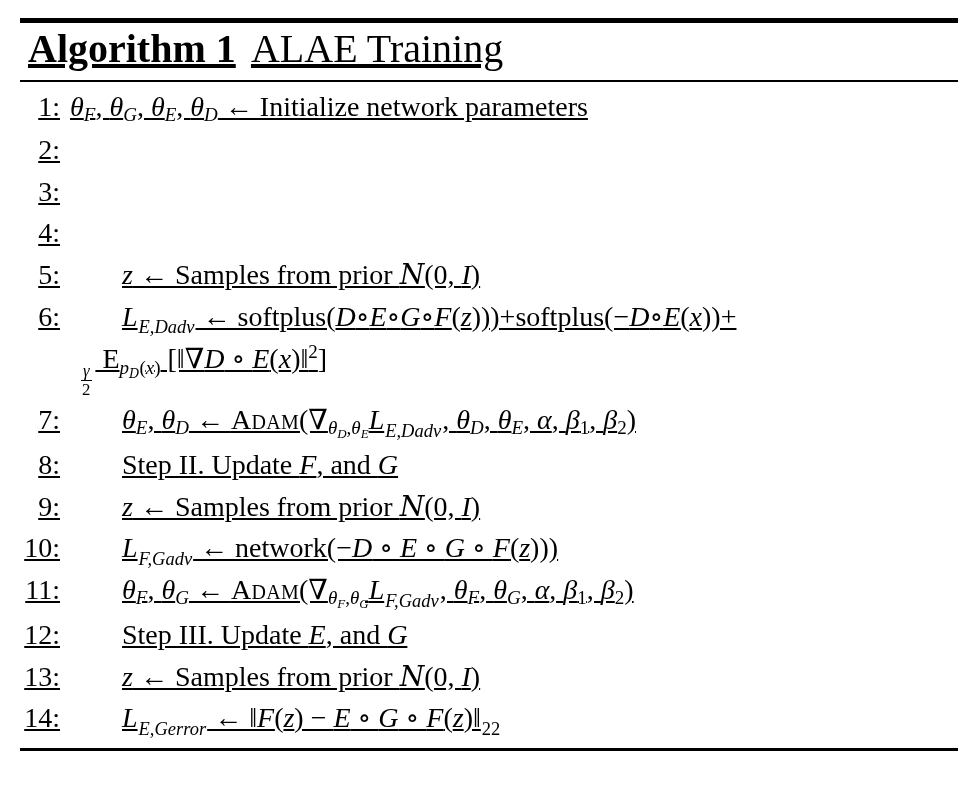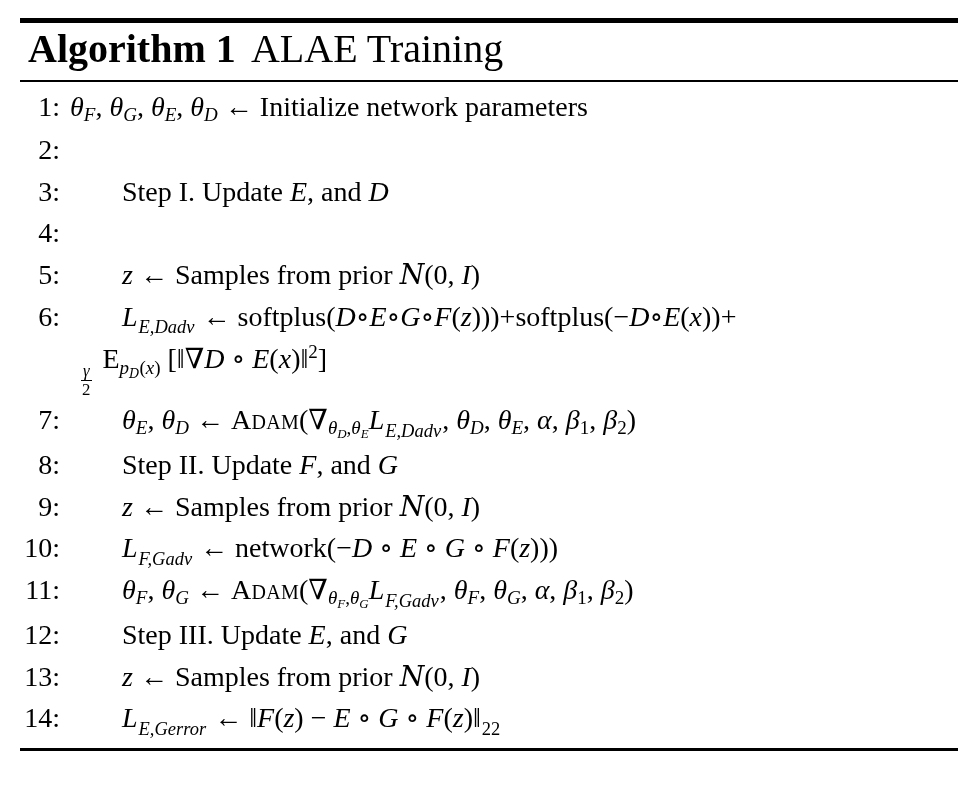--- a/index.html
+++ b/index.html
@@ -10,20 +10,21 @@
     overflow: hidden;
     background: #ffffff;
     color: #000000;
     font-family: "Liberation Serif", "DejaVu Serif", serif;
   }
   .page {
     width: 980px;
     height: 812px;
     box-sizing: border-box;
     padding-top: 18px;
+    text-decoration: underline;
   }
   
   .algo-header {
     margin: 0 22px 4px 20px;
     border-top: 5px solid #000;
     border-bottom: 2px solid #000;
     padding: 3px 8px 8px 8px;
     font-size: 40px;
     line-height: 1.15;
     white-space: nowrap;
@@ -100,21 +101,20 @@
   <div class="algo-body">
       <div class="row">
         <span class="lnum">1:</span>
         <span class="content ind0"><span class="tk it">θ</span><span class="subsc"><span class="tk it">F</span></span><span class="tk rm">, </span><span class="tk it">θ</span><span class="subsc"><span class="tk it">G</span></span><span class="tk rm">, </span><span class="tk it">θ</span><span class="subsc"><span class="tk it">E</span></span><span class="tk rm">, </span><span class="tk it">θ</span><span class="subsc"><span class="tk it">D</span></span><span class="tk rm"> ← Initialize  network  parameters</span></span>
       </div>
       <div class="row">
         <span class="lnum">2:</span>
       </div>
       <div class="row">
         <span class="lnum">3:</span>
-        <span class="content ind1"><span class="tk rm">Step I. Update </span><span class="tk it">E</span><span class="tk rm">, and </span><span class="tk it">D</span></span>
       </div>
       <div class="row">
         <span class="lnum">4:</span>
       </div>
       <div class="row">
         <span class="lnum">5:</span>
         <span class="content ind1"><span class="tk it">z</span><span class="tk rm"> ← Samples from prior </span><span class="tk cal">N</span><span class="tk rm">(0, </span><span class="tk it">I</span><span class="tk rm">)</span></span>
       </div>
       <div class="row">
         <span class="lnum">6:</span>

